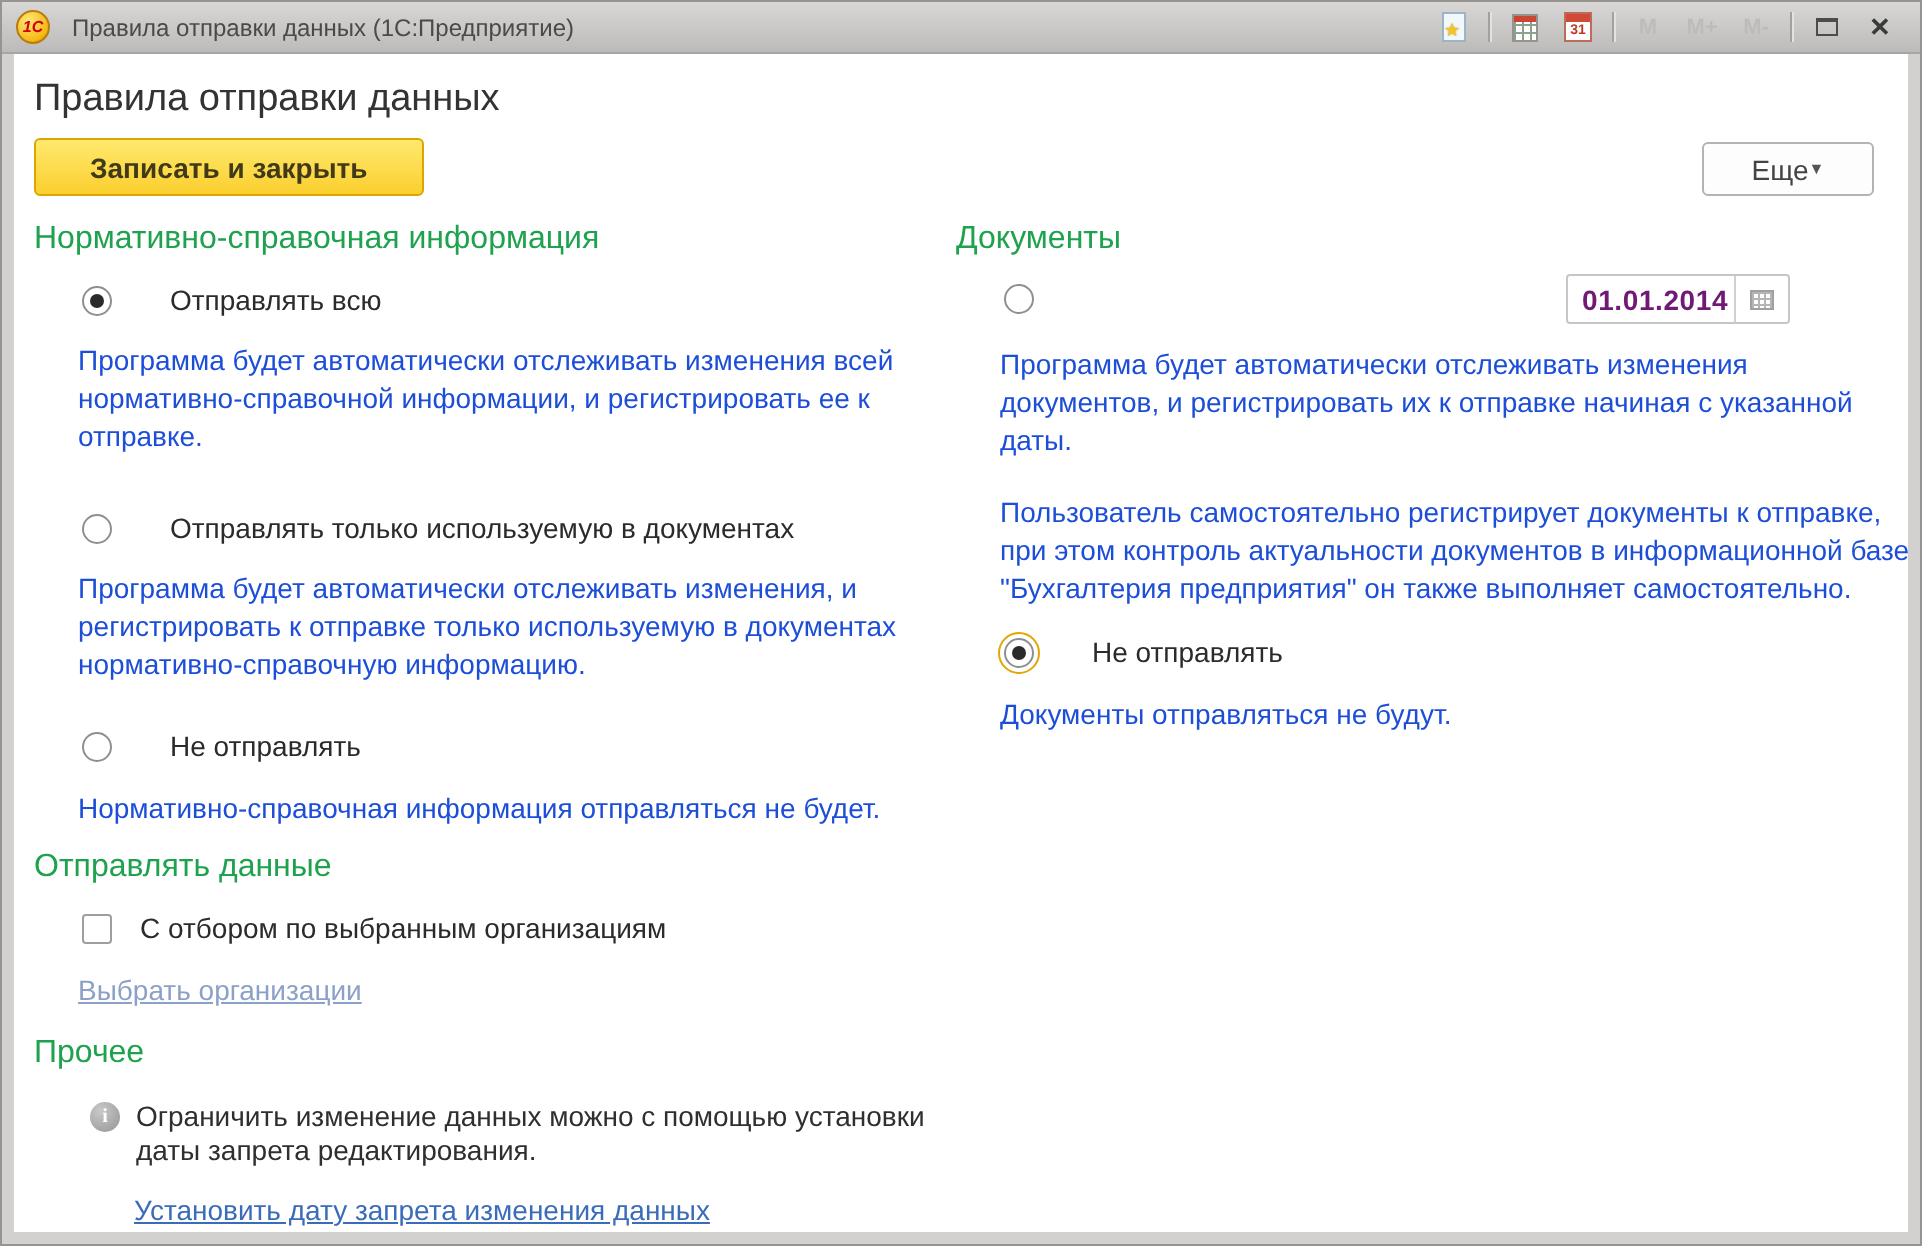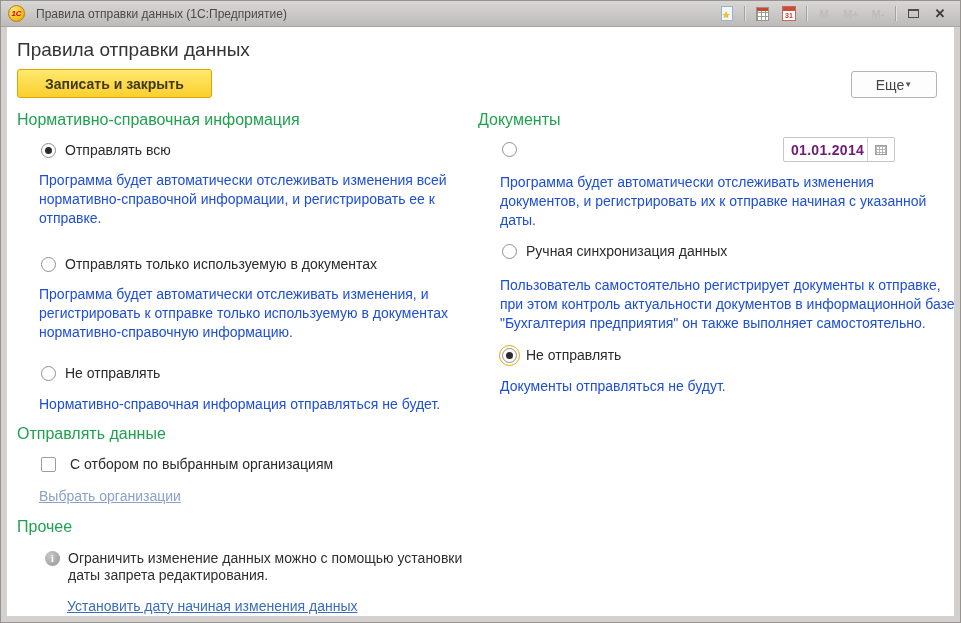--- a/index.html
+++ b/index.html
@@ -69,21 +69,21 @@
     background:#fdfdfd; border:1px solid #b3b3b3; border-radius:3px;
     font-family:"Liberation Sans", sans-serif;
     font-size:14px; color:#444; cursor:pointer;
     display:flex; align-items:center; justify-content:center; gap:0;
   }
   .btn-more .caret { font-size:8px; color:#555; }
   .col { position:absolute; top:84px; }
   .col-left  { left:10px;  width:452px; }
   .col-right { left:471px; width:480px; }
   .section-h { font-size:16px; color:#1fa24e; }
-  .radio-row { display:flex; align-items:flex-end; margin-left:24px; position:relative; }
+  .radio-row { display:flex; align-items:flex-end; margin-left:24px; position:relative;gap:20px; }
   .radio {
     width:15px; height:15px; border-radius:50%;
     border:1px solid #8f8f8f; background:#fff;
     display:flex; align-items:center; justify-content:center; flex:0 0 auto;
   }
   .radio.sel::after { content:""; width:7px; height:7px; border-radius:50%; background:#2b2b2b; }
   .radio.focused { outline:1px solid #e3a600; outline-offset:2px; }
   .radio-label { margin-left:9px; font-size:14px; color:#2b2b2b; }
   .note {
     margin-left:22px; font-size:14px; line-height:19px;
@@ -230,21 +230,21 @@
       </div>
 
       <div class="section-h mt13">Прочее</div>
 
       <div class="info-row mt14">
         <span class="info-icon">i</span>
         <span class="info-text">Ограничить изменение данных можно с помощью установки даты запрета редактирования.</span>
       </div>
 
       <div class="mt13">
-        <span class="link-blue">Установить дату начиная изменения данных</span>
+        <span class="link-blue">Установить дату запрета изменения данных</span>
       </div>
 
     </div>
 
     <div class="col col-right">
 
       <div class="section-h">Документы</div>
 
       <div class="radio-row mt13">
         <span class="radio"></span>
@@ -252,24 +252,20 @@
           <div class="date-value">01.01.2014</div>
           <div class="date-btn">
             <div class="icon-minical"></div>
           </div>
         </div>
       </div>
       <div class="note mt16">Программа будет автоматически отслеживать изменения
 документов, и регистрировать их к отправке начиная с указанной
 даты.</div>
 
-      <div class="radio-row mt13">
-        <span class="radio"></span>
-        <span class="radio-label">Ручная синхронизация данных</span>
-      </div>
       <div class="note mt17">Пользователь самостоятельно регистрирует документы к отправке,
 при этом контроль актуальности документов в информационной базе
 "Бухгалтерия предприятия" он также выполняет самостоятельно.</div>
 
       <div class="radio-row mt14">
         <span class="radio sel focused"></span>
         <span class="radio-label">Не отправлять</span>
       </div>
       <div class="note mt14">Документы отправляться не будут.</div>
 

